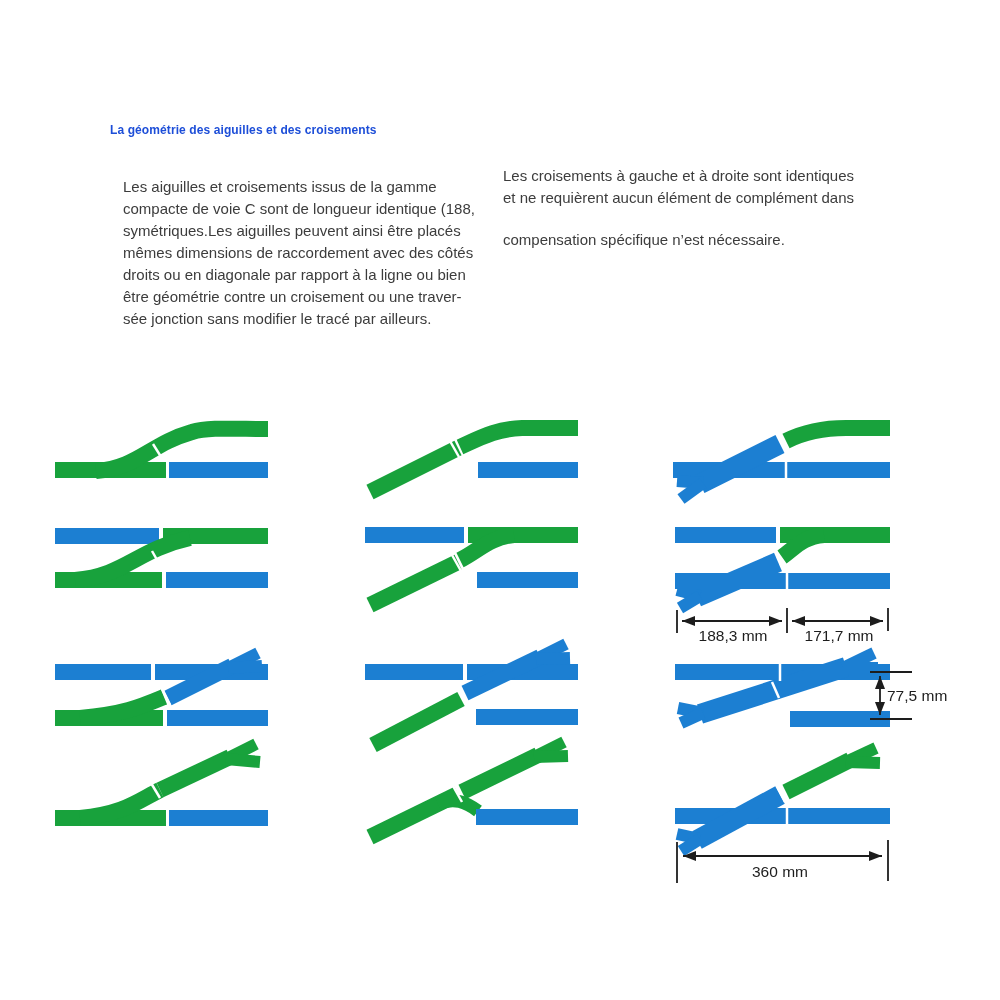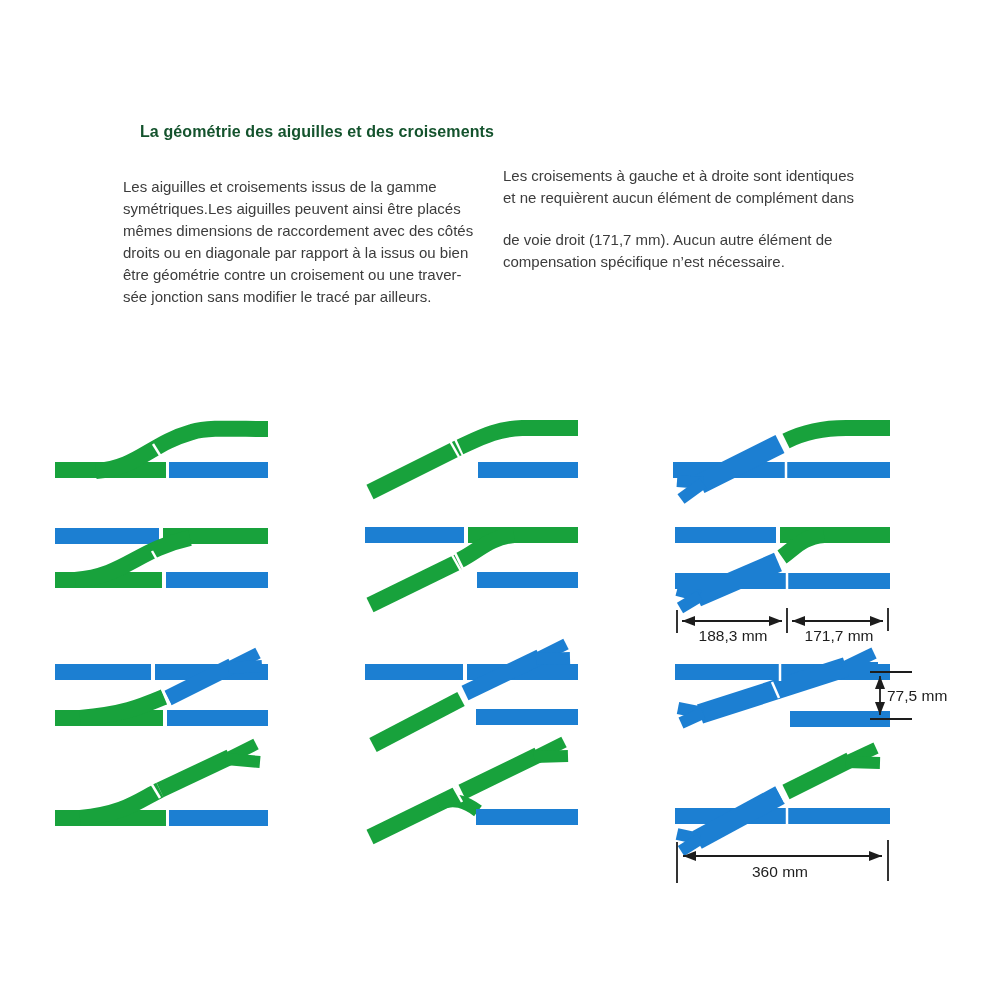--- a/index.html
+++ b/index.html
@@ -6,22 +6,22 @@
   body{
     width:1000px;height:1000px;
     background:#ffffff;
     font-family:"Liberation Sans", sans-serif;
     color:var(--text,#3c3c3c);
     overflow:hidden;
     position:relative;
   }
   .page{position:absolute;inset:0;}
   .page-title{
-    position:absolute;left:140px;top:123px;
-    font-size:16px;font-weight:bold;color:#14532d;
+    position:absolute;left:110px;top:123px;
+    font-size:12px;font-weight:bold;color:#1d4ed8;
     letter-spacing:0.1px;white-space:nowrap;
   }
   .textcol{position:absolute;font-size:15px;line-height:22px;color:var(--text,#3c3c3c);}
   .textcol.left{left:123px;top:176px;width:370px;}
   .textcol.right{left:503px;top:165px;width:380px;}
   .ln{white-space:nowrap;}
   .para-gap{height:20px;}
   svg.diagrams{position:absolute;left:0;top:0;}
   .tg{stroke:var(--track-green,#18a23c);fill:none;stroke-width:16;}
   .tb{stroke:var(--track-blue,#1c7fd2);fill:none;stroke-width:16;}
@@ -35,32 +35,32 @@
 </style>
 </head>
 <body>
 
 <div class="page">
 
   <div class="page-title">La géométrie des aiguilles et des croisements</div>
 
   <div class="textcol left">
     <div class="ln">Les aiguilles et croisements issus de la gamme</div>
+    <div class="ln">compacte de voie C sont de longueur identique (188,</div>
     <div class="ln">symétriques.Les aiguilles peuvent ainsi être placés</div>
     <div class="ln">mêmes dimensions de raccordement avec des côtés</div>
-    <div class="ln">droits ou en diagonale par rapport à la issus ou bien</div>
+    <div class="ln">droits ou en diagonale par rapport à la ligne ou bien</div>
     <div class="ln">être géométrie contre un croisement ou une traver-</div>
     <div class="ln">sée jonction sans  modifier le tracé par ailleurs.</div>
   </div>
 
   <div class="textcol right">
     <div class="ln">Les croisements à gauche et à droite sont identiques</div>
     <div class="ln">et ne requièrent aucun élément de complément dans</div>
     <div class="para-gap"></div>
-    <div class="ln">de voie droit (171,7 mm). Aucun autre élément de</div>
     <div class="ln">compensation spécifique n’est nécessaire.</div>
   </div>
 
   <svg class="diagrams" width="1000" height="1000" viewBox="0 0 1000 1000">
     <defs>
       <marker id="ah" orient="auto-start-reverse" markerUnits="userSpaceOnUse" markerWidth="14" markerHeight="12" refX="13" refY="5">
         <path d="M0,0 L13,5 L0,10 Z" fill="#1d1d1d"></path>
       </marker>
     </defs>
 

